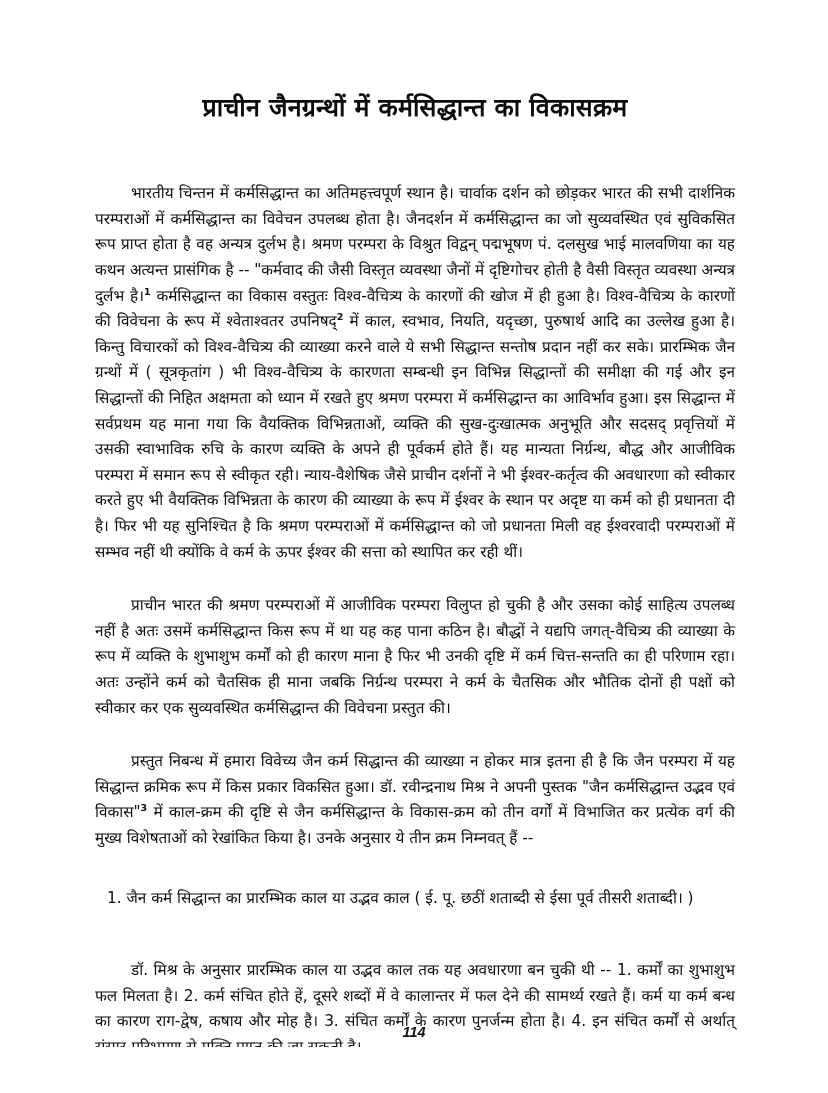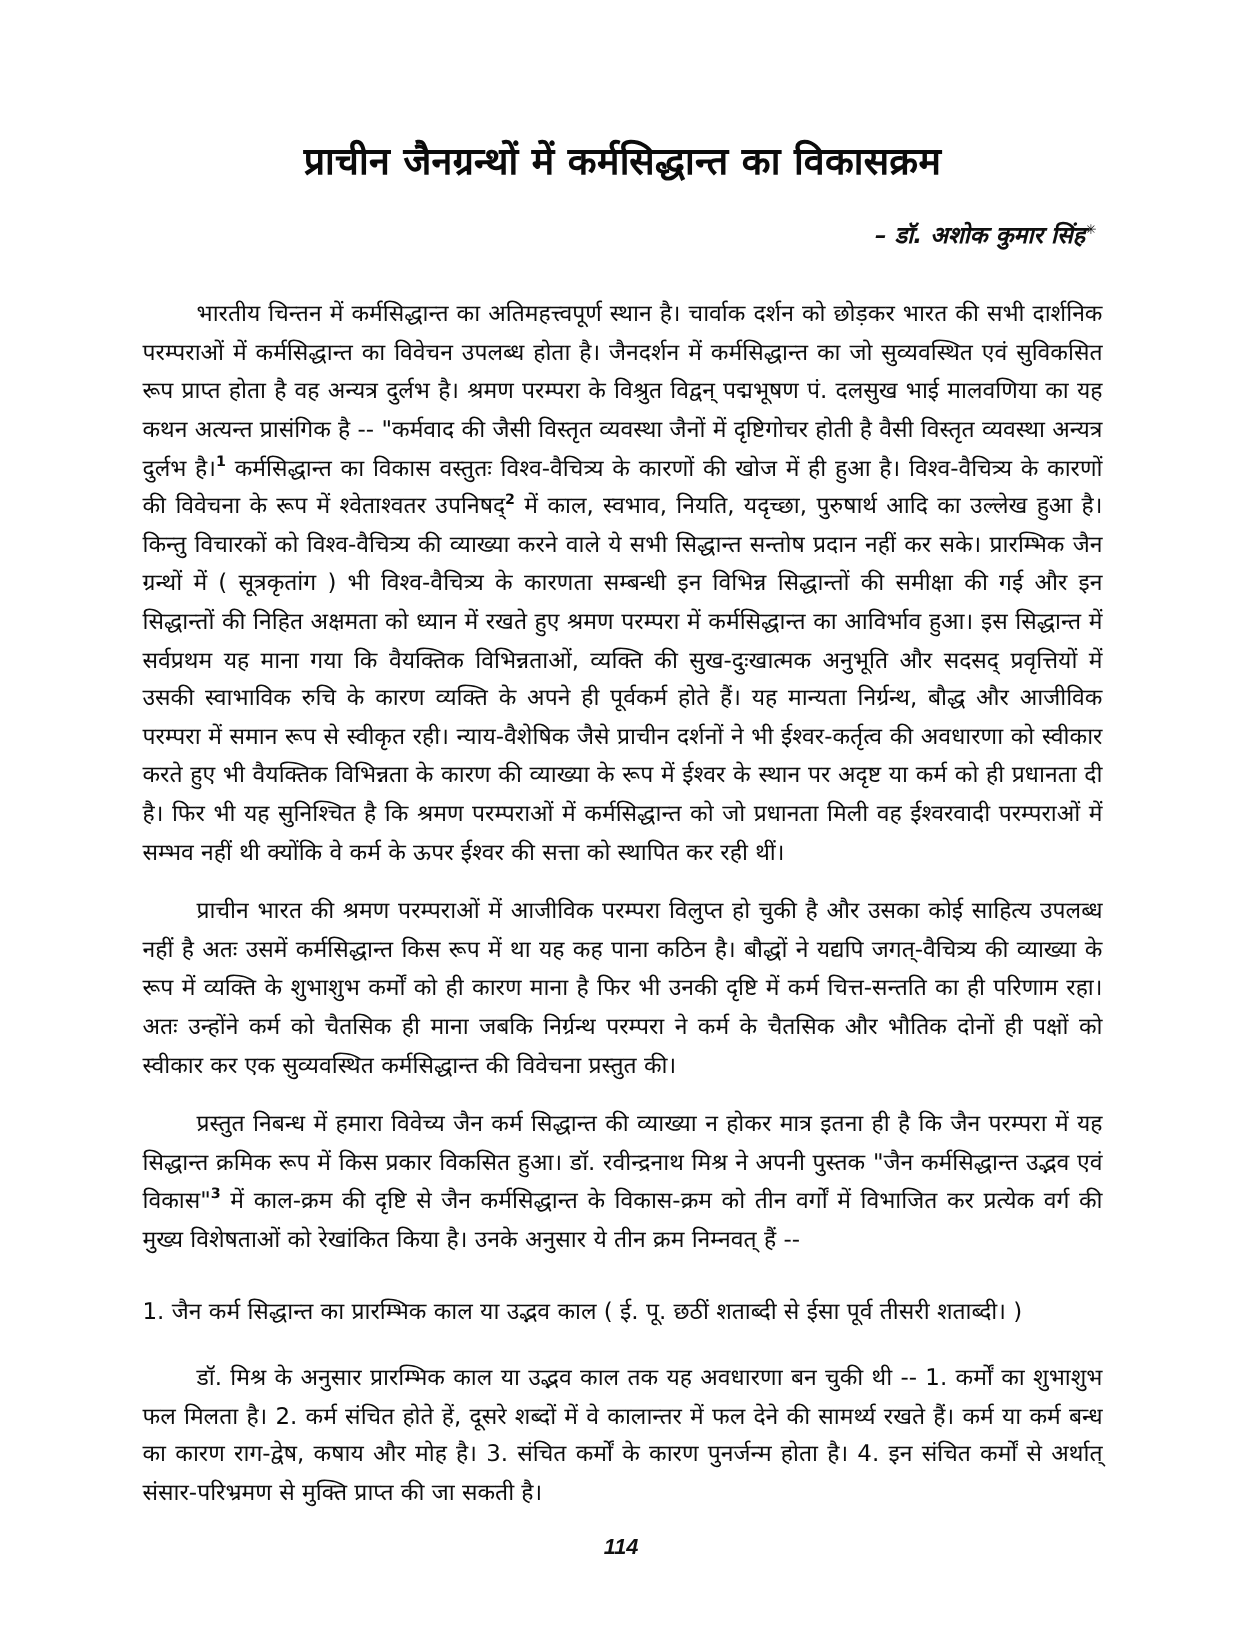--- a/index.html
+++ b/index.html
@@ -67,31 +67,32 @@
     margin: 0 0 14px 0;
     font-size: 15.3px;
     line-height: 25.6px;
     color: #0d0d0d;
     text-align: justify;
     text-justify: inter-word;
     font-weight: 500;
   }
   p.para.indent {
     text-indent: 36px;
+    margin-top: 28px;
   }
   sup.fn {
     font-size: 9.5px;
     vertical-align: super;
     line-height: 0;
     font-weight: bold;
   }
 
   
   ol.klist {
-    margin: 0;
+    margin: 12px;
     padding: 0;
     list-style: none;
   }
   ol.klist li {
     margin: 0 0 13px 0;
     font-size: 15.3px;
     line-height: 25.6px;
     color: #0d0d0d;
     text-align: left;
     font-weight: 500;
@@ -140,23 +141,20 @@
 </style>
 </head>
 <body>
 
 <div class="page">
 
   <div class="content">
 
     <h1 class="doc-title">प्राचीन जैनग्रन्थों में कर्मसिद्धान्त का विकासक्रम</h1>
 
-    <div class="byline">
-      <span>– डॉ. अशोक कुमार सिंह</span><span class="star">✳</span>
-    </div>
 
     <div class="body-block">
 
       <p class="para indent">
         <span>भारतीय चिन्तन में कर्मसिद्धान्त का अतिमहत्त्वपूर्ण स्थान है। चार्वाक दर्शन को छोड़कर भारत की सभी दार्शनिक परम्पराओं में कर्मसिद्धान्त का विवेचन उपलब्ध होता है। जैनदर्शन में कर्मसिद्धान्त का जो सुव्यवस्थित एवं सुविकसित रूप प्राप्त होता है वह अन्यत्र दुर्लभ है। श्रमण परम्परा के विश्रुत विद्वन् पद्मभूषण पं. दलसुख भाई मालवणिया का यह कथन अत्यन्त प्रासंगिक है -- "कर्मवाद की जैसी विस्तृत व्यवस्था जैनों में दृष्टिगोचर होती है वैसी विस्तृत व्यवस्था अन्यत्र दुर्लभ है।</span><sup class="fn">1</sup><span> कर्मसिद्धान्त का विकास वस्तुतः विश्व-वैचित्र्य के कारणों की खोज में ही हुआ है। विश्व-वैचित्र्य के कारणों की विवेचना के रूप में श्वेताश्वतर उपनिषद्</span><sup class="fn">2</sup><span> में काल, स्वभाव, नियति, यदृच्छा, पुरुषार्थ आदि का उल्लेख हुआ है। किन्तु विचारकों को विश्व-वैचित्र्य की व्याख्या करने वाले ये सभी सिद्धान्त सन्तोष प्रदान नहीं कर सके। प्रारम्भिक जैन ग्रन्थों में ( सूत्रकृतांग ) भी विश्व-वैचित्र्य के कारणता सम्बन्धी इन विभिन्न सिद्धान्तों की समीक्षा की गई और इन सिद्धान्तों की निहित अक्षमता को ध्यान में रखते हुए श्रमण परम्परा में कर्मसिद्धान्त का आविर्भाव हुआ। इस सिद्धान्त में सर्वप्रथम यह माना गया कि वैयक्तिक विभिन्नताओं, व्यक्ति की सुख-दुःखात्मक अनुभूति और सदसद् प्रवृत्तियों में उसकी स्वाभाविक रुचि के कारण व्यक्ति के अपने ही पूर्वकर्म होते हैं। यह मान्यता निर्ग्रन्थ, बौद्ध और आजीविक परम्परा में समान रूप से स्वीकृत रही। न्याय-वैशेषिक जैसे प्राचीन दर्शनों ने भी ईश्वर-कर्तृत्व की अवधारणा को स्वीकार करते हुए भी वैयक्तिक विभिन्नता के कारण की व्याख्या के रूप में ईश्वर के स्थान पर अदृष्ट या कर्म को ही प्रधानता दी है। फिर भी यह सुनिश्चित है कि श्रमण परम्पराओं में कर्मसिद्धान्त को जो प्रधानता मिली वह ईश्वरवादी परम्पराओं में सम्भव नहीं थी क्योंकि वे कर्म के ऊपर ईश्वर की सत्ता को स्थापित कर रही थीं।</span>
       </p>
 
       <p class="para indent">
         <span>प्राचीन भारत की श्रमण परम्पराओं में आजीविक परम्परा विलुप्त हो चुकी है और उसका कोई साहित्य उपलब्ध नहीं है अतः उसमें कर्मसिद्धान्त किस रूप में था यह कह पाना कठिन है। बौद्धों ने यद्यपि जगत्-वैचित्र्य की व्याख्या के रूप में व्यक्ति के शुभाशुभ कर्मों को ही कारण माना है फिर भी उनकी दृष्टि में कर्म चित्त-सन्तति का ही परिणाम रहा। अतः उन्होंने कर्म को चैतसिक ही माना जबकि निर्ग्रन्थ परम्परा ने कर्म के चैतसिक और भौतिक दोनों ही पक्षों को स्वीकार कर एक सुव्यवस्थित कर्मसिद्धान्त की विवेचना प्रस्तुत की।</span>
       </p>

